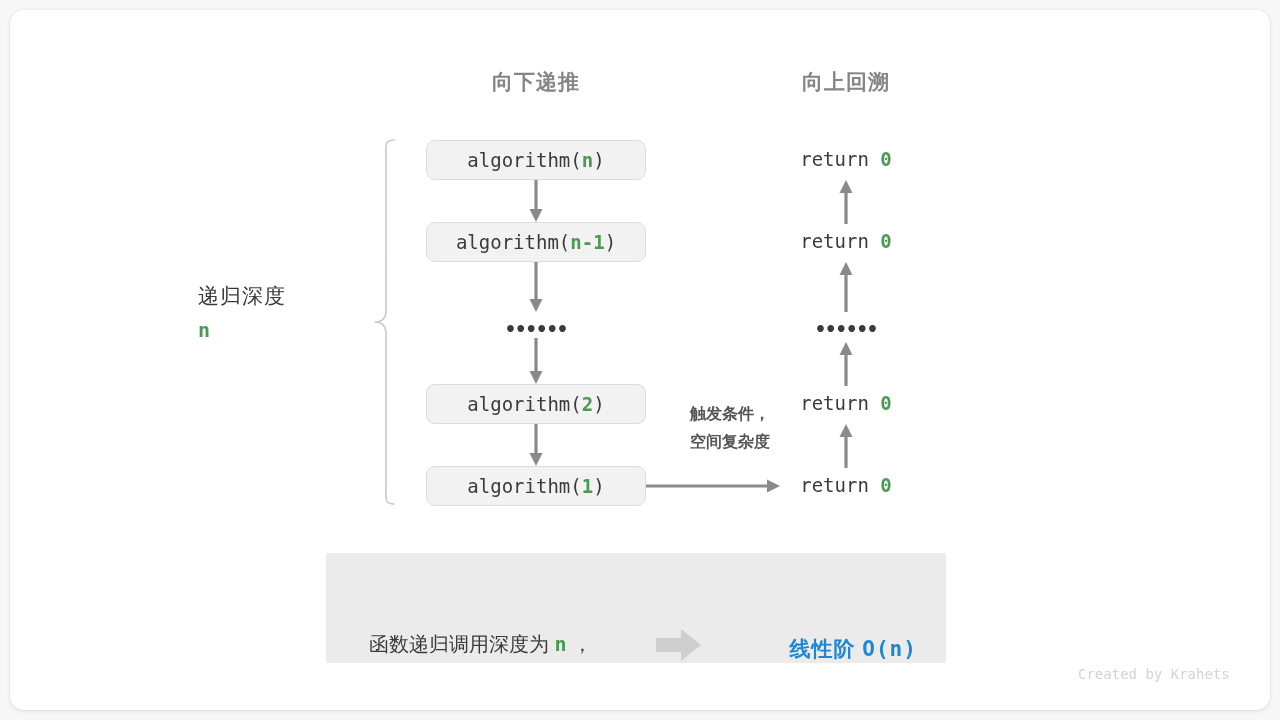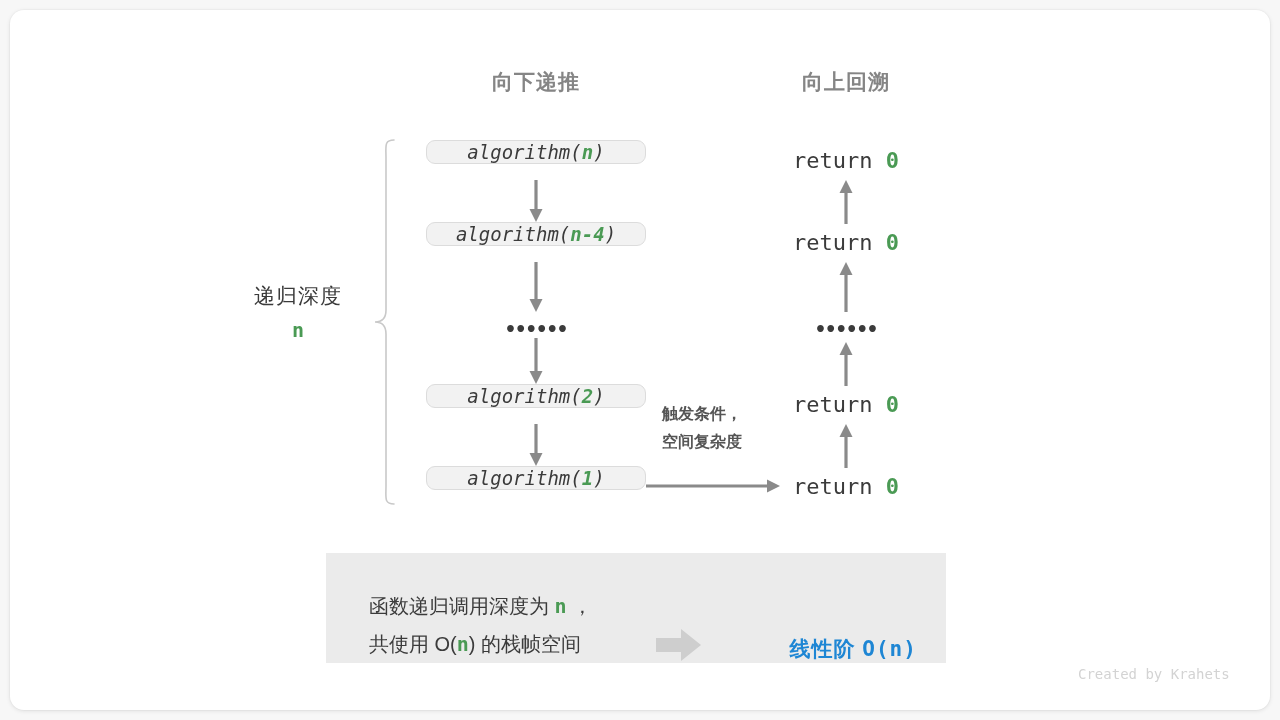--- a/index.html
+++ b/index.html
@@ -33,43 +33,42 @@
     font-weight: bold;
     color: #858585;
     text-align: center;
     letter-spacing: 1px;
     white-space: nowrap;
   }
 
   
   .call-box {
     width: 220px;
-    height: 24px;
+    height: 40px;
     box-sizing: border-box;
     background: #f2f2f2;
     border: 1.5px solid #dcdcdc;
     border-radius: 9px;
     display: flex;
     align-items: center;
     justify-content: center;
     font-family: "DejaVu Sans Mono", "Liberation Mono", monospace;
     font-size: 19px;
     color: #3b3b3b;
     letter-spacing: 0px;
-    font-style: italic;
   }
   .call-box .arg {
     color: #4a9a54;
     font-weight: bold;
   }
 
   
   .ret {
     font-family: "DejaVu Sans Mono", "Liberation Mono", monospace;
-    font-size: 22px;
+    font-size: 19px;
     color: #3b3b3b;
     white-space: nowrap;
     text-align: center;
   }
   .ret .val {
     color: #4a9a54;
     font-weight: bold;
   }
 
   
@@ -78,21 +77,20 @@
     font-size: 19px;
     color: #3b3b3b;
     letter-spacing: -1px;
     white-space: nowrap;
     text-align: center;
     font-weight: bold;
   }
 
   
   .depth-label {
-    text-align: center;
     white-space: nowrap;
   }
   .depth-label .t1 {
     display: block;
     font-size: 21px;
     color: #3b3b3b;
     letter-spacing: 1px;
   }
   .depth-label .t2 {
     display: block;
@@ -180,21 +178,21 @@
   </div>
 
   <div class="abs call-box" style="left:416px; top:130px;">
     <span>algorithm(</span>
       <span class="arg">n</span>
       <span>)</span>
   </div>
 
   <div class="abs call-box" style="left:416px; top:212px;">
     <span>algorithm(</span>
-      <span class="arg">n-4</span>
+      <span class="arg">n-1</span>
       <span>)</span>
   </div>
 
   <div class="abs dots" style="left:426px; top:308px; width:200px;">••••••</div>
 
   <div class="abs call-box" style="left:416px; top:374px;">
     <span>algorithm(</span>
       <span class="arg">2</span>
       <span>)</span>
   </div>
@@ -233,21 +231,21 @@
     </svg>
   </div>
 
   <div class="abs" style="left:636px; top:466px;">
     <svg width="140" height="20" viewBox="0 0 140 20">
       <line x1="0" y1="10" x2="125" y2="10" stroke="#8a8a8a" stroke-width="3.2"></line>
       <path d="M 134 10 L 121 3.6 L 121 16.4 Z" fill="#8a8a8a"></path>
     </svg>
   </div>
 
-  <div class="abs trigger-label" style="left:652px; top:390px;text-align:right;">
+  <div class="abs trigger-label" style="left:680px; top:390px;text-align:right;">
     <div>触发条件，</div>
     <div>空间复杂度</div>
   </div>
 
   <div class="abs ret" style="left:736px; top:138px; width:200px;">
     <span>return </span><span class="val">0</span>
   </div>
 
   <div class="abs ret" style="left:736px; top:220px; width:200px;">
     <span>return </span><span class="val">0</span>
@@ -289,23 +287,20 @@
       <line x1="12" y1="46" x2="12" y2="11" stroke="#8a8a8a" stroke-width="3.2"></line>
       <path d="M 12 2 L 5.5 15 L 18.5 15 Z" fill="#8a8a8a"></path>
     </svg>
   </div>
 
   <div class="abs" id="summary-panel" style="left:316px; top:543px; width:620px; height:110px;">
 
     <div class="summary-left" style="margin-left:43px;">
       <div>
         <span>函数递归调用深度为 </span><span class="g mono">n</span><span> ，</span>
-      </div>
-      <div>
-        <span>共使用 O(</span><span class="g mono">n</span><span>) 的栈帧空间</span>
       </div>
     </div>
 
     <div style="margin-left:30px;">
       <svg width="50" height="36" viewBox="0 0 50 36">
         <path d="M 2 11 L 27 11 L 27 2 L 47 18 L 27 34 L 27 25 L 2 25 Z" fill="#cecece"></path>
       </svg>
     </div>
 
     <div class="summary-right" style="margin-left:32px; width:170px;">

